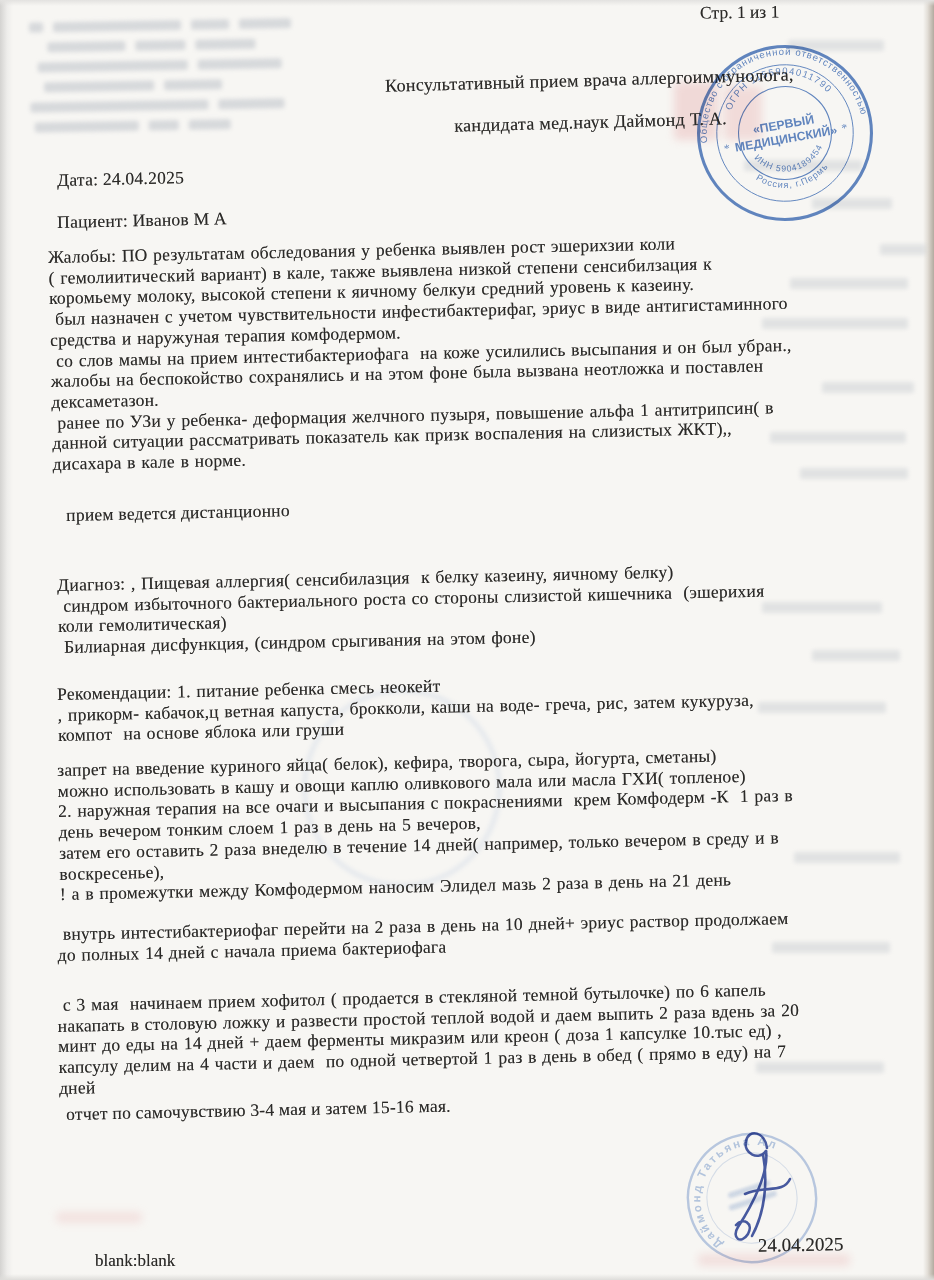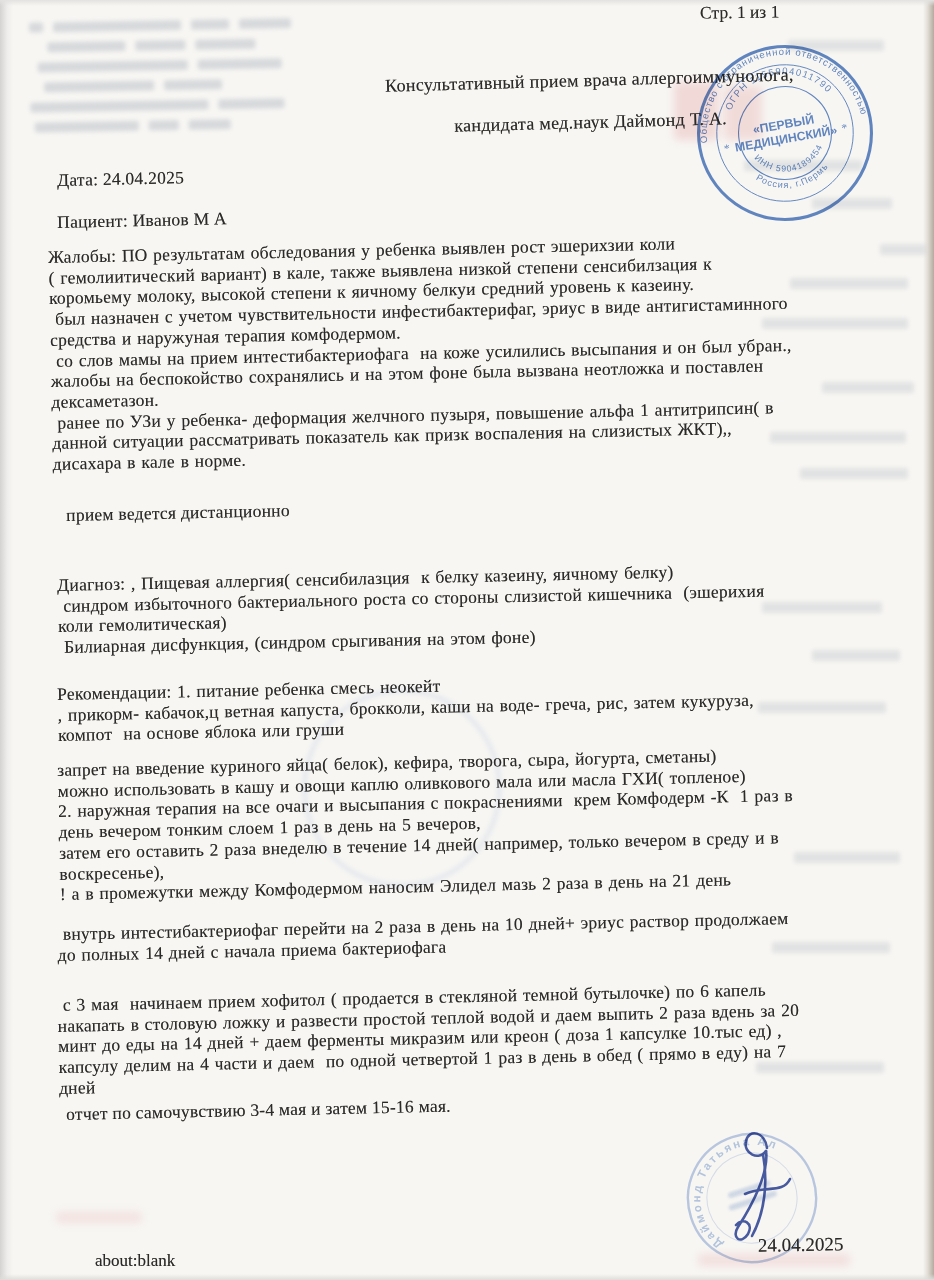--- a/index.html
+++ b/index.html
@@ -209,15 +209,15 @@
   <svg class="sig" viewBox="0 0 112 126">
     <g fill="none" stroke="#3a4fa0" stroke-width="2.6" stroke-linecap="round" opacity=".92">
       <path d="M 64,24 C 62,8 46,4 43,17 C 40,30 56,37 63,27"></path>
       <path d="M 63,27 C 66,48 50,80 35,103 C 28,114 38,121 45,110 C 51,99 40,93 33,101"></path>
       <path d="M 60,30 C 65,58 62,88 49,112"></path>
       <path d="M 42,70 C 62,61 80,70 87,55"></path>
     </g>
   </svg>
 
   <div class="footer-date">24.04.2025</div>
-  <div class="footer-url">about:blank</div>
+  <div class="footer-url">blank:blank</div>
 
 </div>
 
 </body></html>

